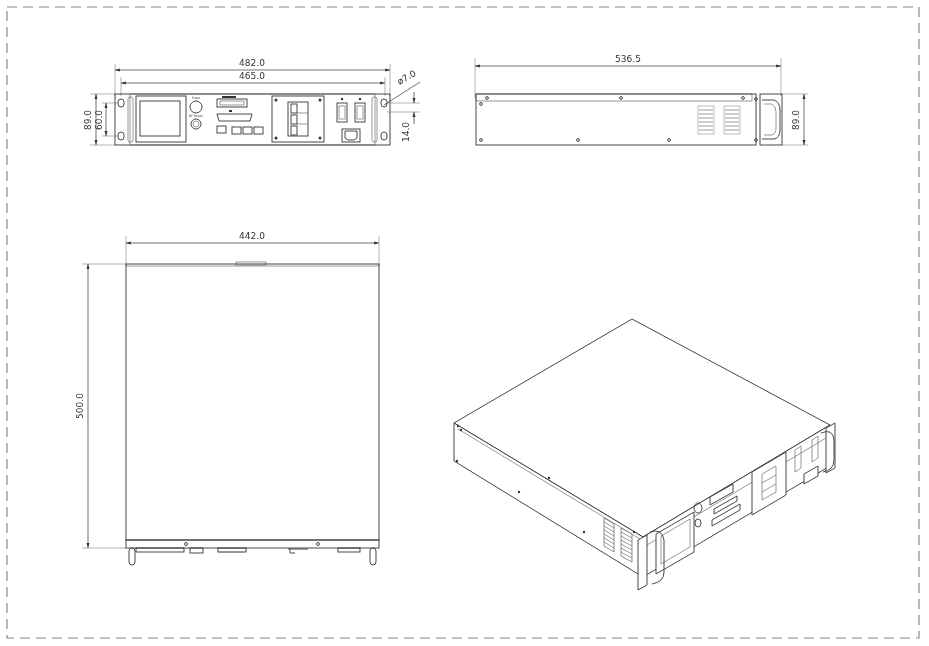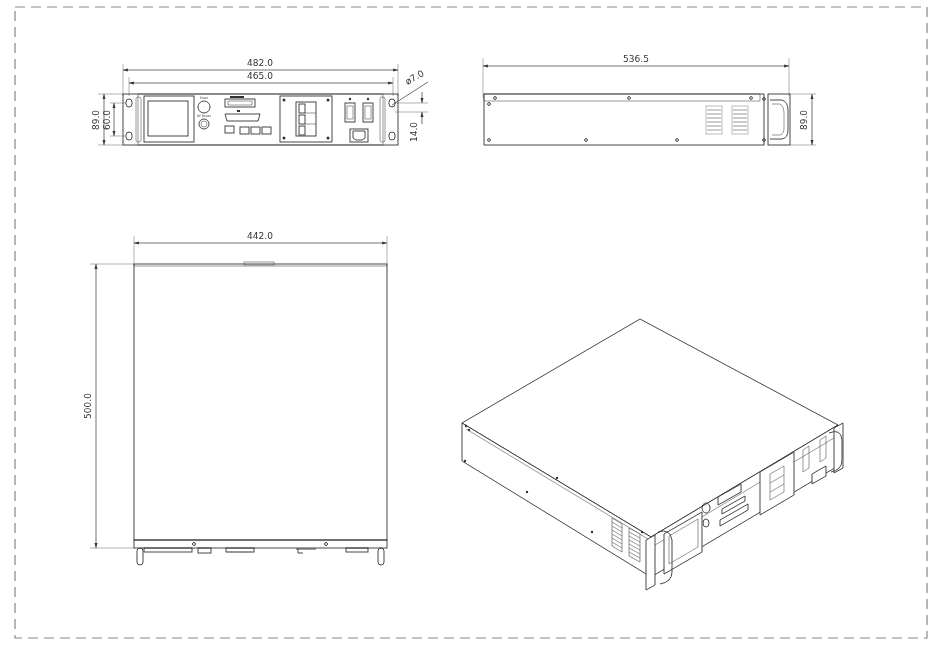--- a/index.html
+++ b/index.html
@@ -1,18 +1,18 @@
 <!DOCTYPE html>
 <html><head>
   <meta charset="utf-8">
   <style>
     html, body { margin: 0; padding: 0; background: #ffffff; }
     body { width: 929px; height: 646px; position: relative; overflow: hidden;
            font-family: "DejaVu Sans", sans-serif; }
-    #sheet { position: absolute; left: 8px; top: 0; width: 846px; height: 646px; }
+    #sheet { position: absolute; left: 0; top: 0; width: 846px; height: 646px; }
     svg text { font-family: "DejaVu Sans", sans-serif; fill: #333; }
     .ln { stroke: #333; stroke-width: 0.9; fill: none; }
     .thin { stroke: #555; stroke-width: 0.6; fill: none; }
     .dim { stroke: #333; stroke-width: 0.7; fill: none; }
     .ext { stroke: #666; stroke-width: 0.5; fill: none; }
     .fillw { fill: #fff; stroke: #333; stroke-width: 0.9; }
     .dark { fill: #333; }
   </style>
 </head>
 <body>

